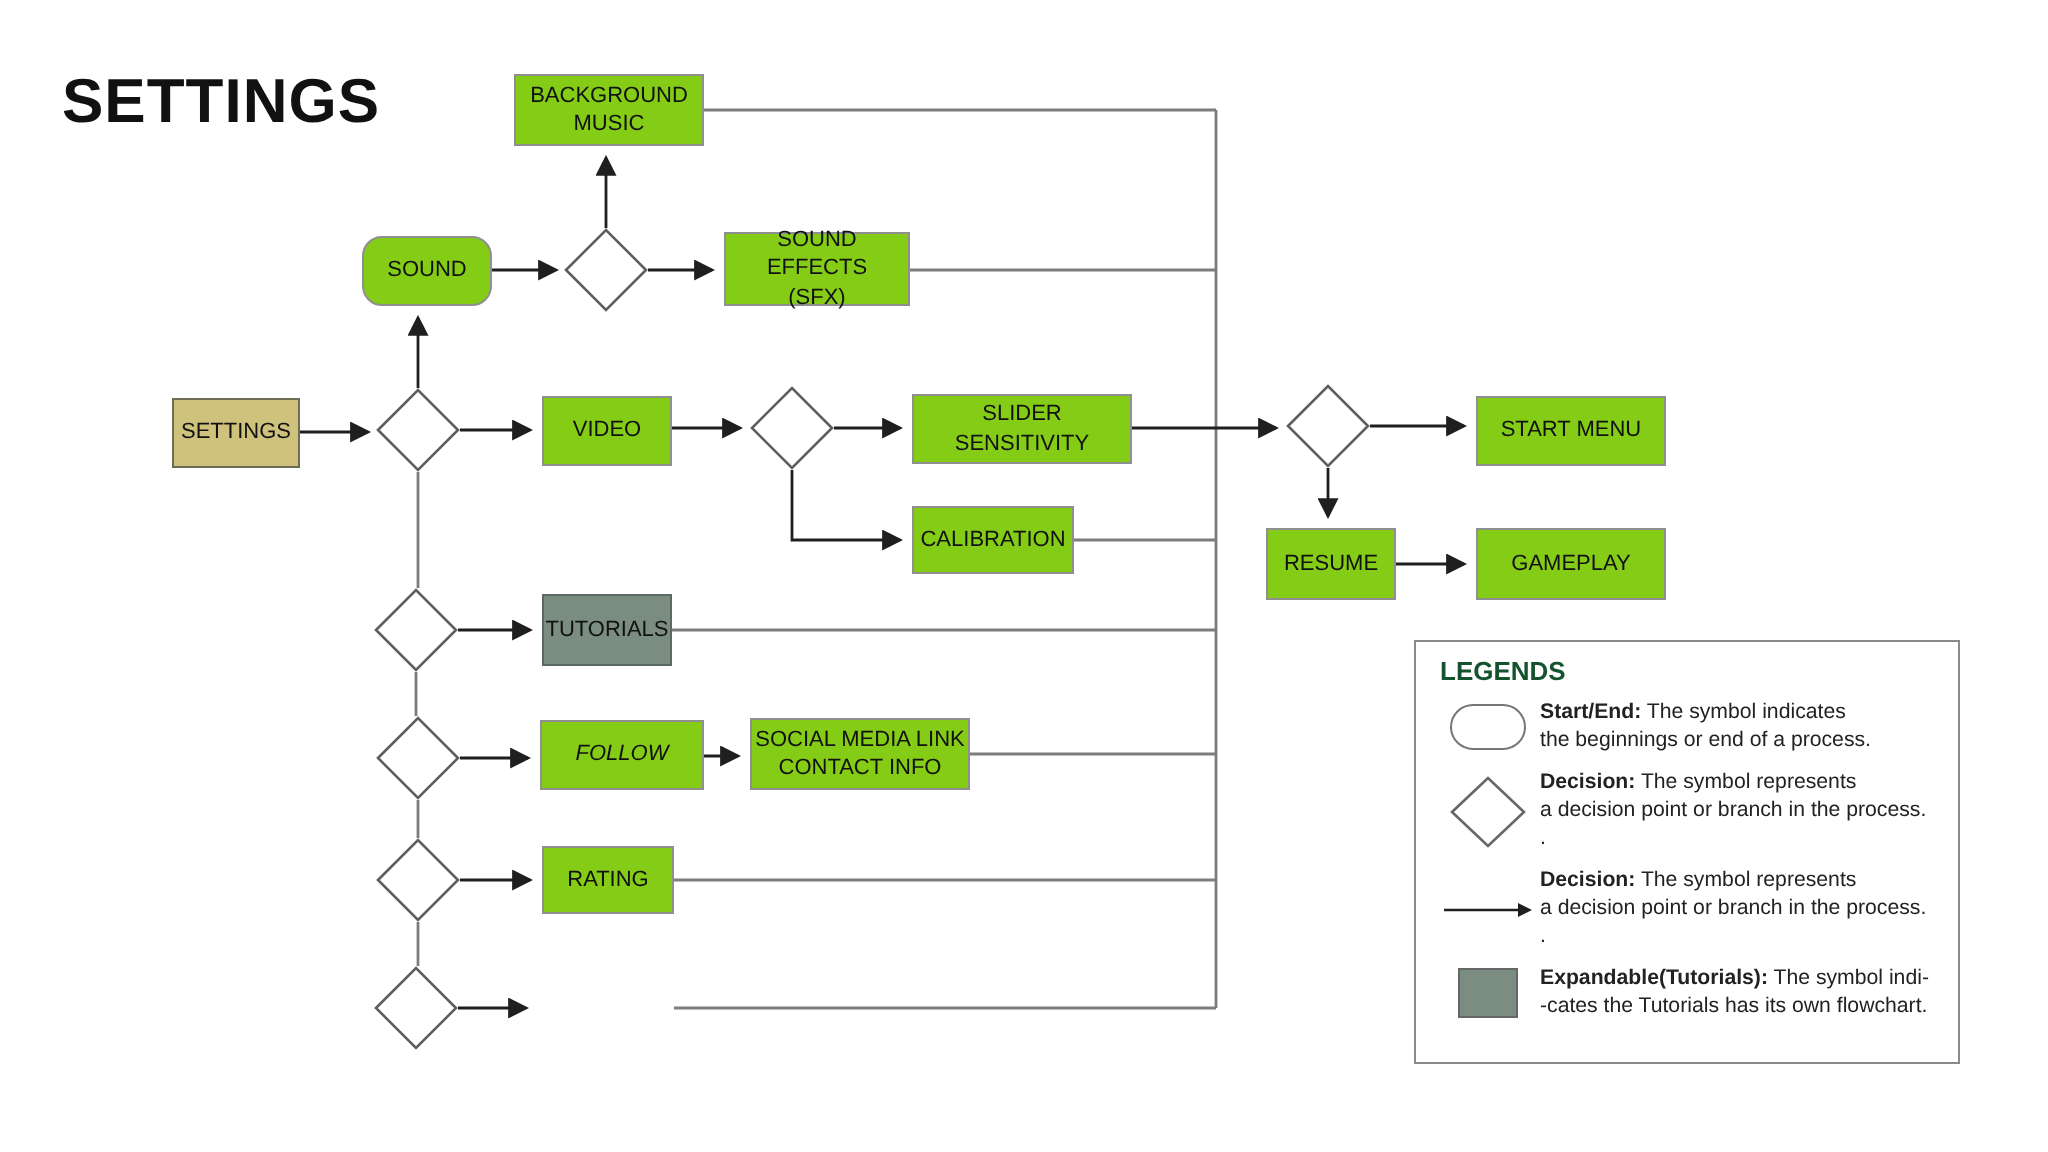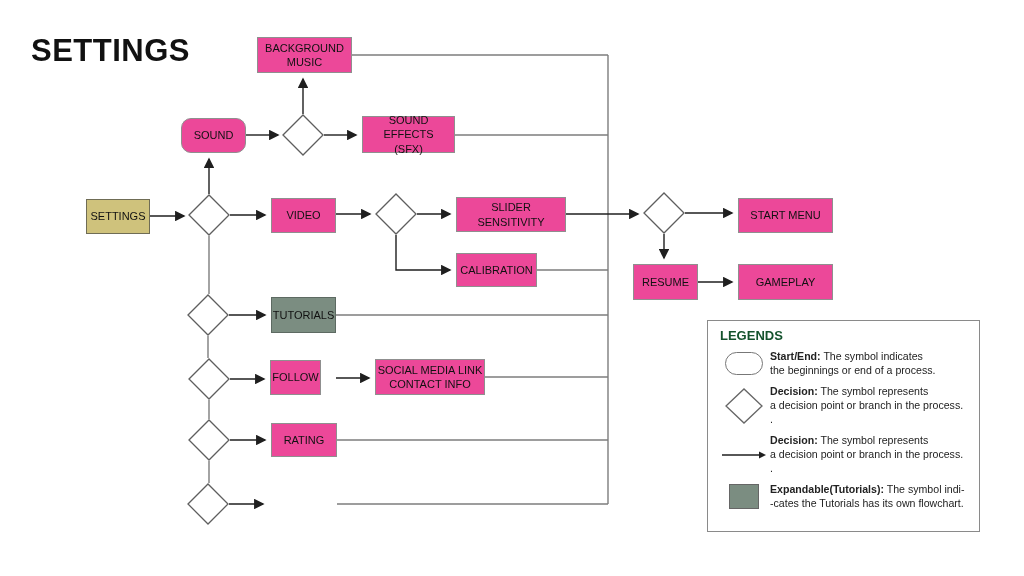--- a/index.html
+++ b/index.html
@@ -7,21 +7,21 @@
     position:relative;width:1024px;height:576px;background:#ffffff;overflow:hidden;
     font-family:"Liberation Sans", sans-serif;color:#1a1a1a;
   }
   .page-title{
     position:absolute;left:31px;top:33px;margin:0;
     font-size:31px;font-weight:600;letter-spacing:0.5px;color:#111;
   }
   svg.wires{position:absolute;left:0;top:0;}
   .node{
     position:absolute;display:flex;align-items:center;justify-content:center;
-    background:#ec4899;border:1.5px solid #8f8f8f;box-sizing:border-box;
+    background:#84cc16;border:1.5px solid #8f8f8f;box-sizing:border-box;
     font-size:11px;line-height:1.3;text-align:center;color:#111;
     white-space:pre-line;
   }
   .node.highlight{background:#cfc27c;border-color:#6f6c55;}
   .node.expandable{background:#7b8d81;border-color:#5d6a62;}
   .legend{
     position:absolute;left:707px;top:320px;width:273px;height:212px;
     border:1.5px solid #8a8a8a;box-sizing:border-box;background:#fff;
     padding:7px 10px 0 10px;
   }
@@ -102,21 +102,21 @@
   <div class="node" style="left:362px;top:116px;width:93px;height:37px;"><span>SOUND EFFECTS
 (SFX)</span></div>
   <div class="node highlight" style="left:86px;top:199px;width:64px;height:35px;"><span>SETTINGS</span></div>
   <div class="node" style="left:271px;top:198px;width:65px;height:35px;"><span>VIDEO</span></div>
   <div class="node" style="left:456px;top:253px;width:81px;height:34px;"><span>CALIBRATION</span></div>
   <div class="node" style="left:456px;top:197px;width:110px;height:35px;"><span>SLIDER SENSITIVITY</span></div>
   <div class="node" style="left:738px;top:198px;width:95px;height:35px;"><span>START MENU</span></div>
   <div class="node" style="left:633px;top:264px;width:65px;height:36px;"><span>RESUME</span></div>
   <div class="node" style="left:738px;top:264px;width:95px;height:36px;"><span>GAMEPLAY</span></div>
   <div class="node expandable" style="left:271px;top:297px;width:65px;height:36px;"><span>TUTORIALS</span></div>
-  <div class="node" style="left:270px;top:360px;width:51px;height:35px;"><span>FOLLOW</span></div>
+  <div class="node" style="left:270px;top:360px;width:82px;height:35px;font-style:italic;"><span>FOLLOW</span></div>
   <div class="node" style="left:375px;top:359px;width:110px;height:36px;"><span>SOCIAL MEDIA LINK
 CONTACT INFO</span></div>
   <div class="node" style="left:271px;top:423px;width:66px;height:34px;"><span>RATING</span></div>
 
   <div class="legend">
     <div class="legend-title">LEGENDS</div>
 
     <div class="legend-row">
       <span class="legend-sym">
           <span class="sym-stadium"></span>

